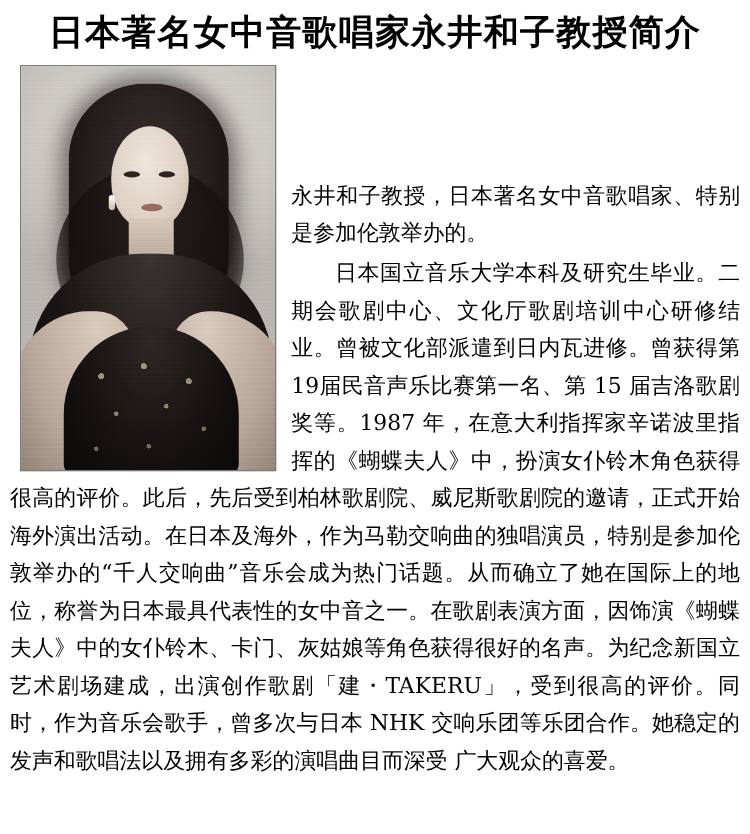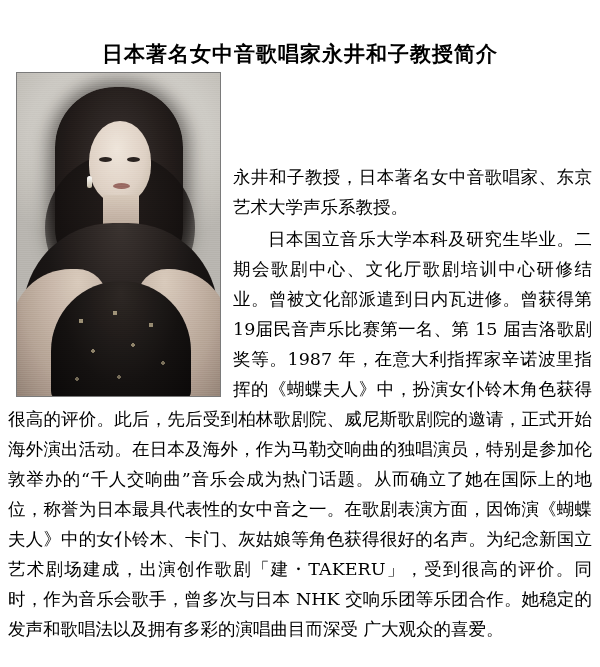--- a/index.html
+++ b/index.html
@@ -15,29 +15,28 @@
     overflow: hidden;
   }
   .page {
     position: relative;
     width: 600px;
     height: 667px;
     box-sizing: border-box;
   }
   .title {
     text-align: center;
-    font-family: Liberation Sans, sans-serif;
+    font-family: Liberation Mono, monospace;
     font-weight: bold;
-    font-size: 21px;
+    font-size: 28px;
     letter-spacing: 1px;
     padding-top: 12px;
     padding-bottom: 6px;
     line-height: 1.2;
     white-space: nowrap;
-    margin-top: 29px;
   }
   .content {
     position: relative;
     padding: 0 8px 0 8px;
   }
   .portrait {
     float: left;
     width: 205px;
     height: 325px;
     margin: 0 12px 4px 8px;
@@ -197,18 +196,18 @@
       <div class="earring"></div>
       <div class="neck"></div>
       <div class="body"></div>
       <div class="shoulder-l"></div>
       <div class="shoulder-r"></div>
       <div class="dress"></div>
       <div class="lace"></div>
       <div class="grain"></div>
     </div>
 
-    <p class="para p-top">永井和子教授，日本著名女中音歌唱家、东京艺术大学声乐系教授。</p>
+    <p class="para p-top">永井和子教授，日本著名女中音歌唱家、特别是参加伦敦举办的。</p>
 
     <p class="para indent p-gap">日本国立音乐大学本科及研究生毕业。二期会歌剧中心、文化厅歌剧培训中心研修结业。曾被文化部派遣到日内瓦进修。曾获得第19届民音声乐比赛第一名、第 15 届吉洛歌剧奖等。1987 年，在意大利指挥家辛诺波里指挥的《蝴蝶夫人》中，扮演女仆铃木角色获得很高的评价。此后，先后受到柏林歌剧院、威尼斯歌剧院的邀请，正式开始海外演出活动。在日本及海外，作为马勒交响曲的独唱演员，特别是参加伦敦举办的“千人交响曲”音乐会成为热门话题。从而确立了她在国际上的地位，称誉为日本最具代表性的女中音之一。在歌剧表演方面，因饰演《蝴蝶夫人》中的女仆铃木、卡门、灰姑娘等角色获得很好的名声。为纪念新国立艺术剧场建成，出演创作歌剧「建・TAKERU」，受到很高的评价。同时，作为音乐会歌手，曾多次与日本 NHK 交响乐团等乐团合作。她稳定的发声和歌唱法以及拥有多彩的演唱曲目而深受   广大观众的喜爱。</p>
 
   </div>
 </div>
 
 </body></html>

